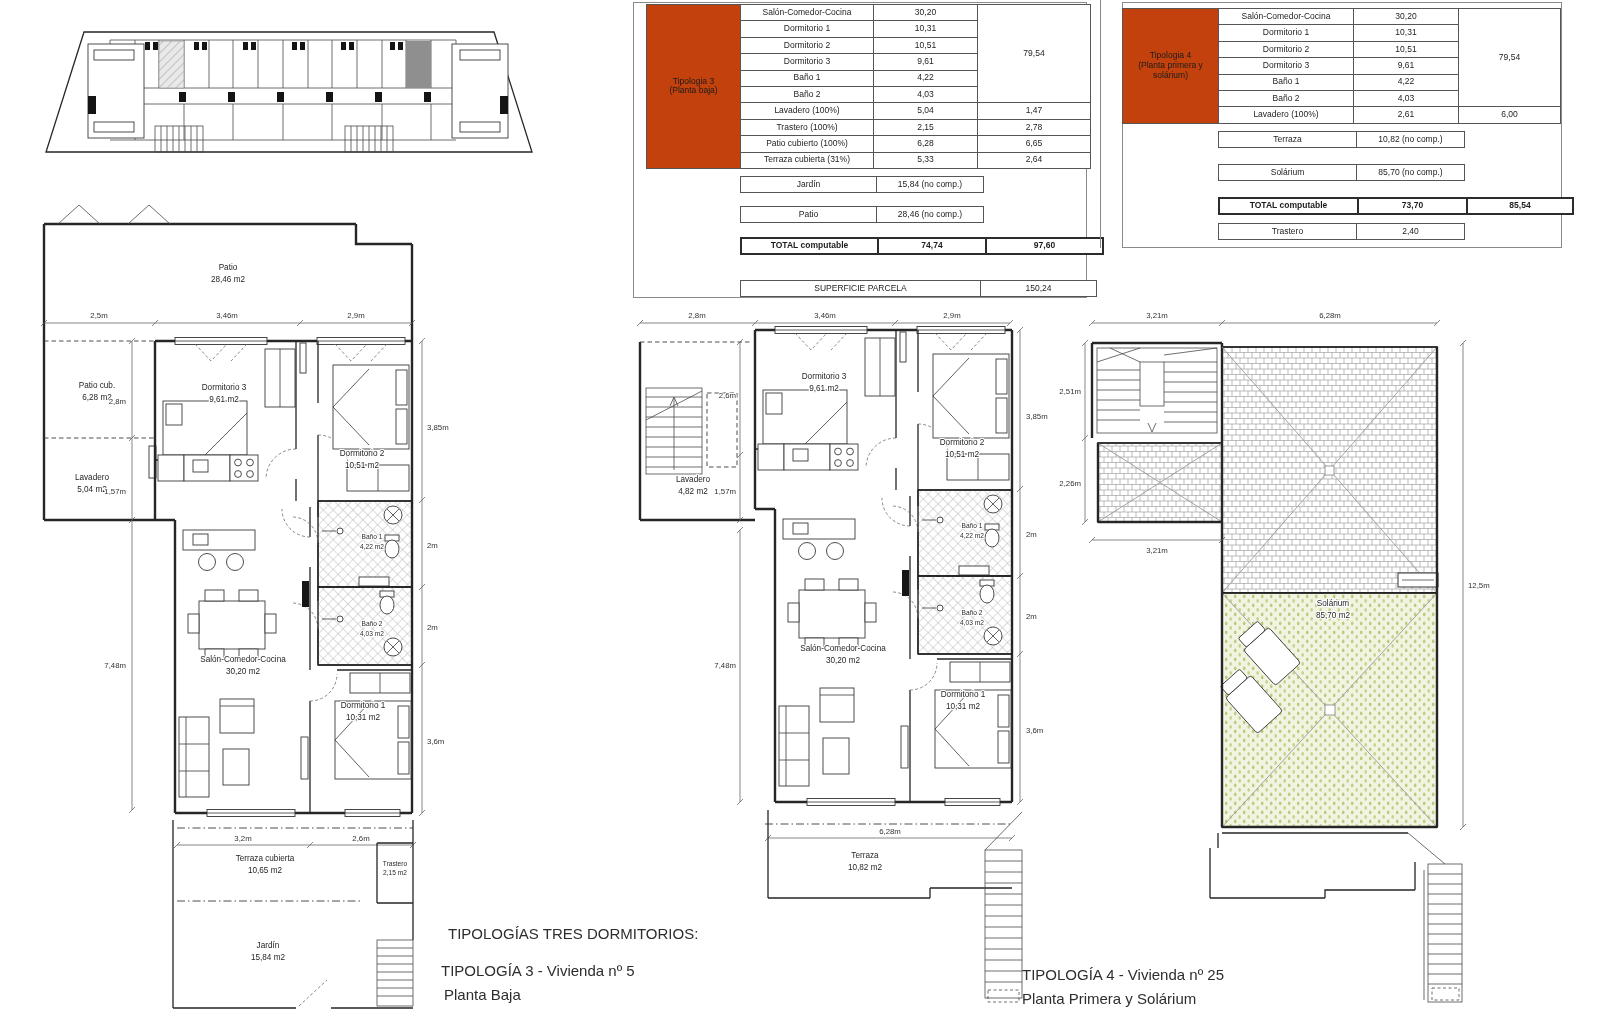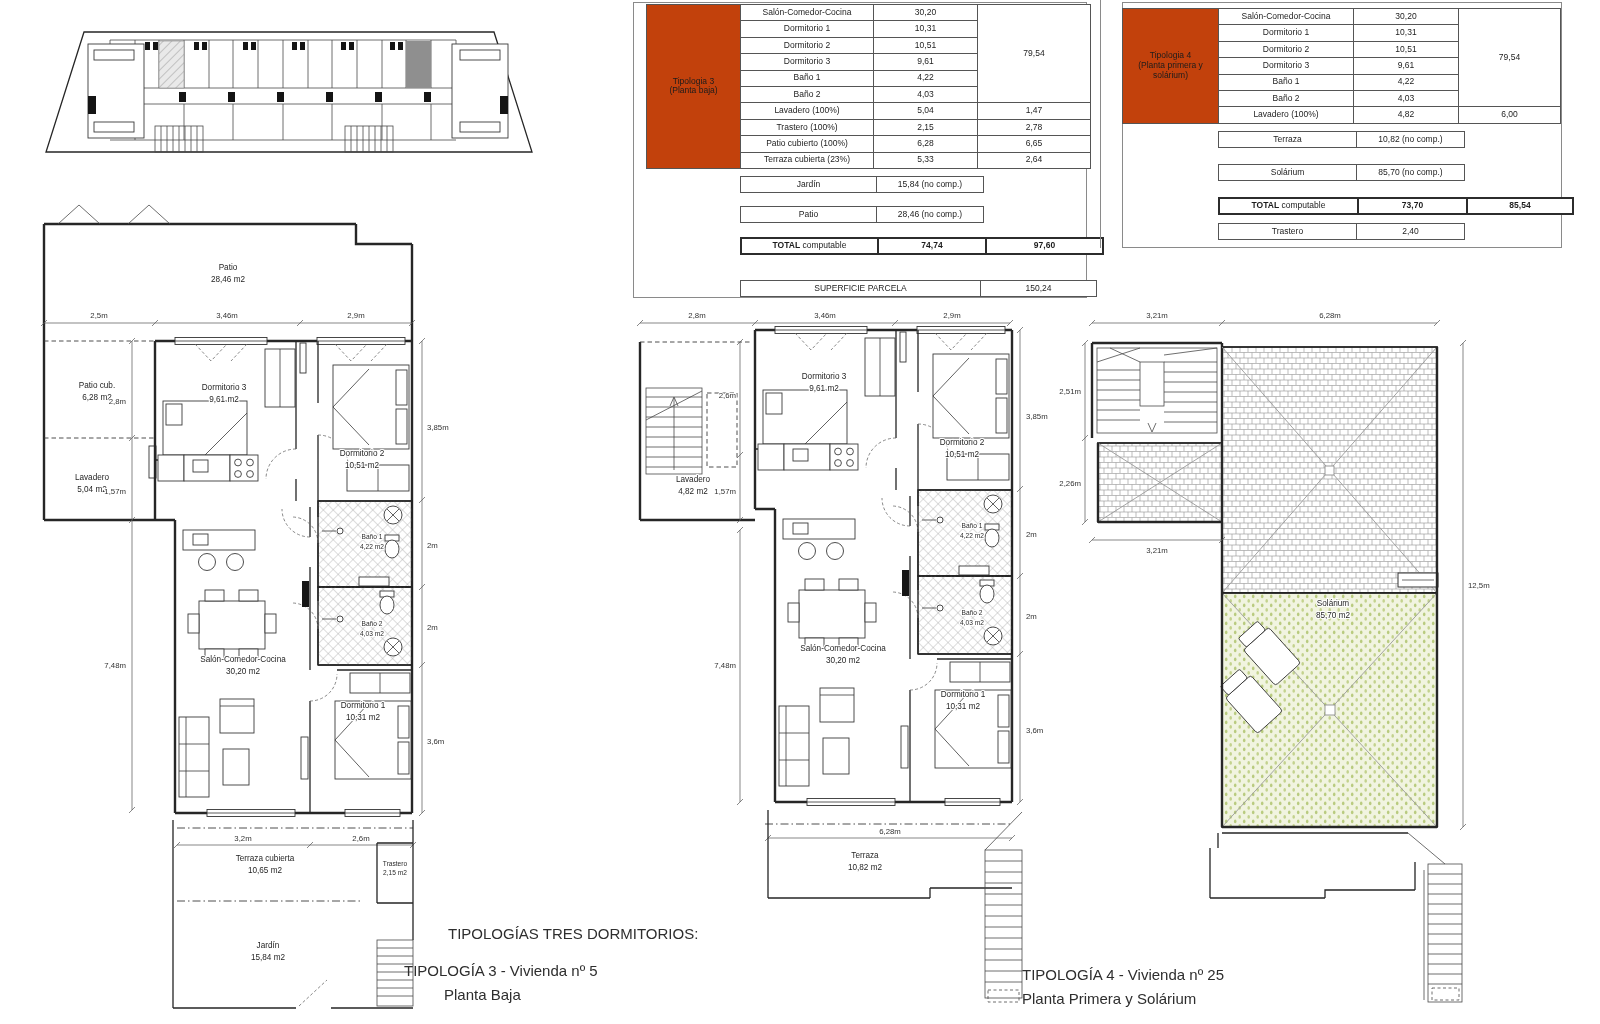--- a/index.html
+++ b/index.html
@@ -6,21 +6,21 @@
   #sheet{position:relative;width:1600px;height:1024px;background:#fff;overflow:hidden;
          font-family:"Liberation Sans",sans-serif;color:var(--text)}
   .frame{position:absolute;border:1px solid #8a8a8a}
   .vline{position:absolute;border-left:1px solid #8a8a8a}
   table.areas{position:absolute;border-collapse:collapse;table-layout:fixed;background:#fff}
   table.areas td{border:1px solid var(--table_border);text-align:center;vertical-align:middle;
     font:8.5px/1.15 "Liberation Sans",sans-serif;color:#1c1c1c;padding:0 1px;height:15.4px;
     white-space:nowrap;overflow:hidden}
   table.areas td.lbl{background:#c2410c}
   table.total td{border:2px solid #2c2c2c;font-weight:bold;height:14px}
-  table.total td .nrm{font-weight:normal}
+  table.total td .nrm{font-weight:bold}
   .title{position:absolute;font-size:15px;color:#2e2e2e;white-space:nowrap}
   svg{position:absolute;left:0;top:0}
   .wall{stroke:var(--line);stroke-width:2.4;fill:none}
   .wallthin{stroke:var(--line);stroke-width:1.3;fill:none}
   .thin{stroke:#4a4a4a;stroke-width:0.8;fill:none}
   .dim{stroke:var(--dim);stroke-width:0.7;fill:none}
   .arc{stroke:#6a6a6a;stroke-width:0.8;stroke-dasharray:3 2.2;fill:none}
   .dash{stroke:#3a3a3a;stroke-width:0.9;stroke-dasharray:4.5 3;fill:none}
   .dashdot{stroke:#3a3a3a;stroke-width:0.9;stroke-dasharray:8 3 1.5 3;fill:none}
   .fg rect,.fg circle,.fg ellipse{fill:#fff;stroke:#3a3a3a;stroke-width:0.9}
@@ -417,21 +417,21 @@
           <td>Trastero (100%)</td>
           <td>2,15</td>
           <td>2,78</td>
         </tr>
     <tr>
           <td>Patio cubierto (100%)</td>
           <td>6,28</td>
           <td>6,65</td>
         </tr>
     <tr>
-          <td>Terraza cubierta (23%)</td>
+          <td>Terraza cubierta (31%)</td>
           <td>5,33</td>
           <td>2,64</td>
         </tr>
   </tbody>
     </table>
 
   <table class="areas" style="left:740px;top:176px">
     <tbody>
         <tr>
           <td style="width:133px">Jardín</td>
@@ -501,21 +501,21 @@
     <tr>
           <td>Baño 1</td>
           <td>4,22</td>
         </tr>
     <tr>
           <td>Baño 2</td>
           <td>4,03</td>
         </tr>
     <tr>
           <td>Lavadero (100%)</td>
-          <td>4,82</td>
+          <td>2,61</td>
           <td>6,00</td>
         </tr>
   </tbody>
     </table>
 
   <table class="areas" style="left:1218px;top:131px">
     <tbody>
         <tr>
           <td style="width:135px">Terraza</td>
         <td style="width:105px">10,82 (no comp.)</td>
@@ -542,18 +542,18 @@
   <table class="areas" style="left:1218px;top:223px">
     <tbody>
         <tr>
           <td style="width:135px">Trastero</td>
         <td style="width:105px">2,40</td>
         </tr>
   </tbody>
     </table>
 
   <div class="title" style="left:448px;top:925px">TIPOLOGÍAS TRES DORMITORIOS:</div>
-  <div class="title" style="left:404px;top:962px">TIPOLOGÍA 3 - Vivienda nº 5</div>
+  <div class="title" style="left:441px;top:962px">TIPOLOGÍA 3 - Vivienda nº 5</div>
   <div class="title" style="left:444px;top:986px">Planta Baja</div>
   <div class="title" style="left:1022px;top:966px">TIPOLOGÍA 4 - Vivienda nº 25</div>
   <div class="title" style="left:1022px;top:990px">Planta Primera y Solárium</div>
 
 </div>
 
 </body></html>

